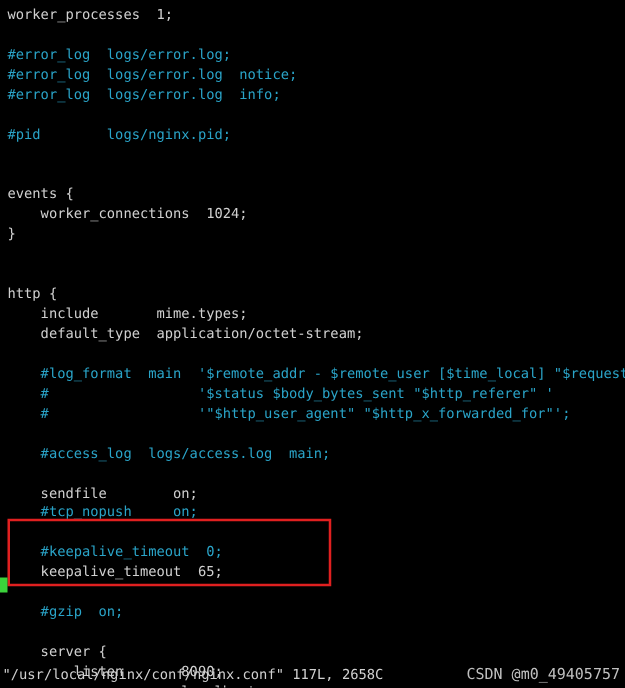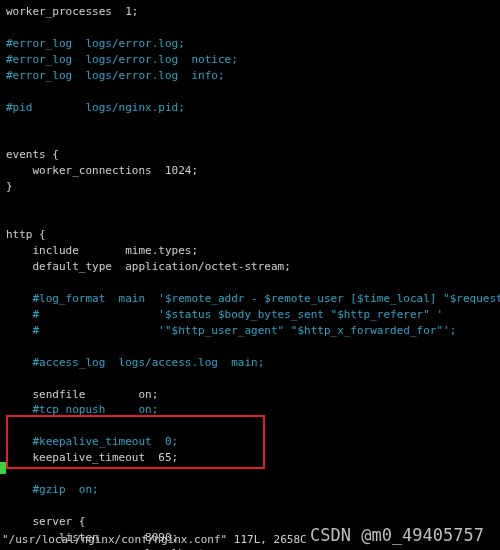--- a/index.html
+++ b/index.html
@@ -4,21 +4,21 @@
 <style>
   html,body{margin:0;padding:0;background:#000;color:#ccc;
     font-family:Consolas,Menlo,monospace;font-size:11px;line-height:1.45;
     width:500px;height:550px;overflow:hidden}
   .editor{position:relative;white-space:pre;padding:4px 6px}
   .c-w{color:#d0d0d0}
   .c-c{color:#2aa4c8}        
   .hlbox{position:absolute;border:2px solid #e02020}
   .cursor{position:absolute;width:6px;height:12px;background:#3bd23b}
   .status{position:absolute;bottom:2px;left:2px;color:#d0d0d0}
-  .watermark{position:absolute;bottom:2px;right:16px;color:#bfbfbf;font-size:17px}
+  .watermark{position:absolute;bottom:2px;right:4px;color:#bfbfbf;font-size:12px}
 </style>
 </head>
 <body>
 
 <div class="editor" id="editor"><div class="c-w">worker_processes  1;</div><div class="c-w">&nbsp;</div><div class="c-c">#error_log  logs/error.log;</div><div class="c-c">#error_log  logs/error.log  notice;</div><div class="c-c">#error_log  logs/error.log  info;</div><div class="c-w">&nbsp;</div><div class="c-c">#pid        logs/nginx.pid;</div><div class="c-w">&nbsp;</div><div class="c-w">&nbsp;</div><div class="c-w">events {</div><div class="c-w">    worker_connections  1024;</div><div class="c-w">}</div><div class="c-w">&nbsp;</div><div class="c-w">&nbsp;</div><div class="c-w">http {</div><div class="c-w">    include       mime.types;</div><div class="c-w">    default_type  application/octet-stream;</div><div class="c-w">&nbsp;</div><div class="c-c">    #log_format  main  '$remote_addr - $remote_user [$time_local] "$request" '</div><div class="c-c">    #                  '$status $body_bytes_sent "$http_referer" '</div><div class="c-c">    #                  '"$http_user_agent" "$http_x_forwarded_for"';</div><div class="c-w">&nbsp;</div><div class="c-c">    #access_log  logs/access.log  main;</div><div class="c-w">&nbsp;</div><div class="c-w">    sendfile        on;</div><div class="c-c">    #tcp_nopush     on;</div><div class="c-w">&nbsp;</div><div class="c-c">    #keepalive_timeout  0;</div><div class="c-w">    keepalive_timeout  65;</div><div class="c-w">&nbsp;</div><div class="c-c">    #gzip  on;</div><div class="c-w">&nbsp;</div><div class="c-w">    server {</div><div class="c-w">        listen       8090;</div><div class="c-w">        server_name  localhost;</div></div>
 
 <div class="hlbox" id="hlbox" style="top: 415px; left: 6px; width: 255px; height: 50px;"></div>
 <div class="cursor" id="cursor" style="top: 462px; left: 0px;"></div>
 <div class="status">"/usr/local/nginx/conf/nginx.conf" 117L, 2658C</div>
 <div class="watermark">CSDN @m0_49405757</div>

